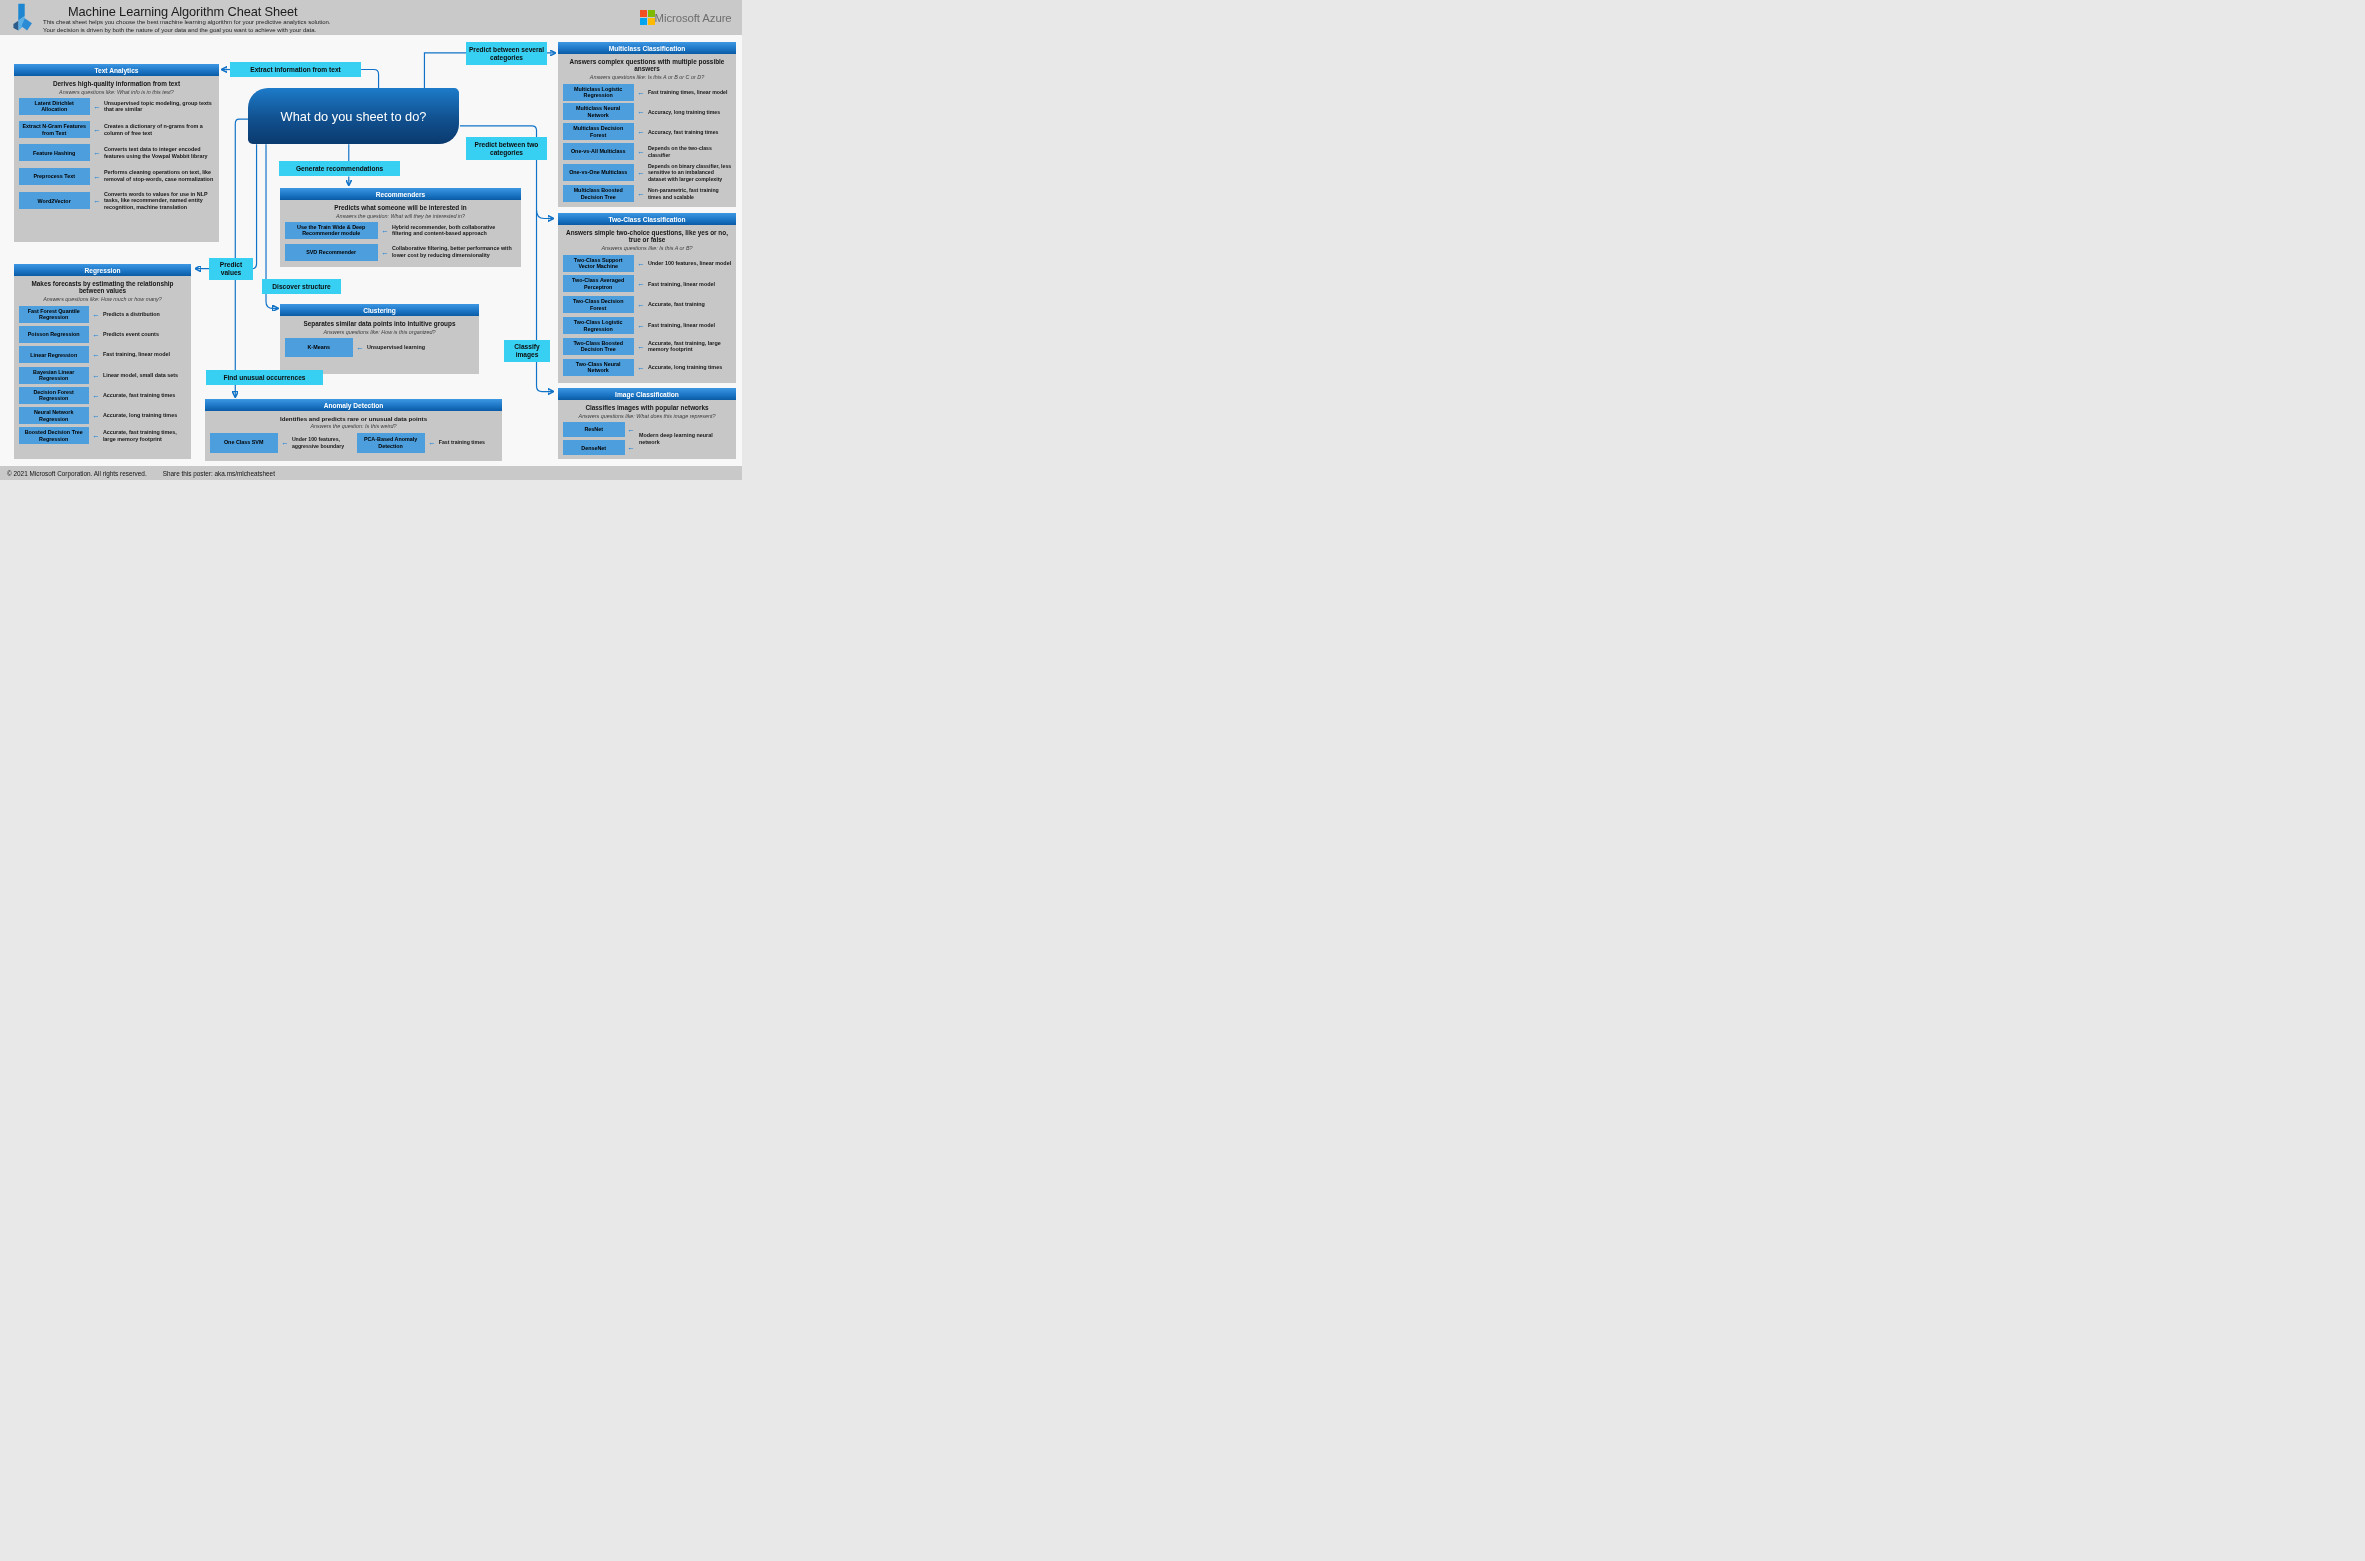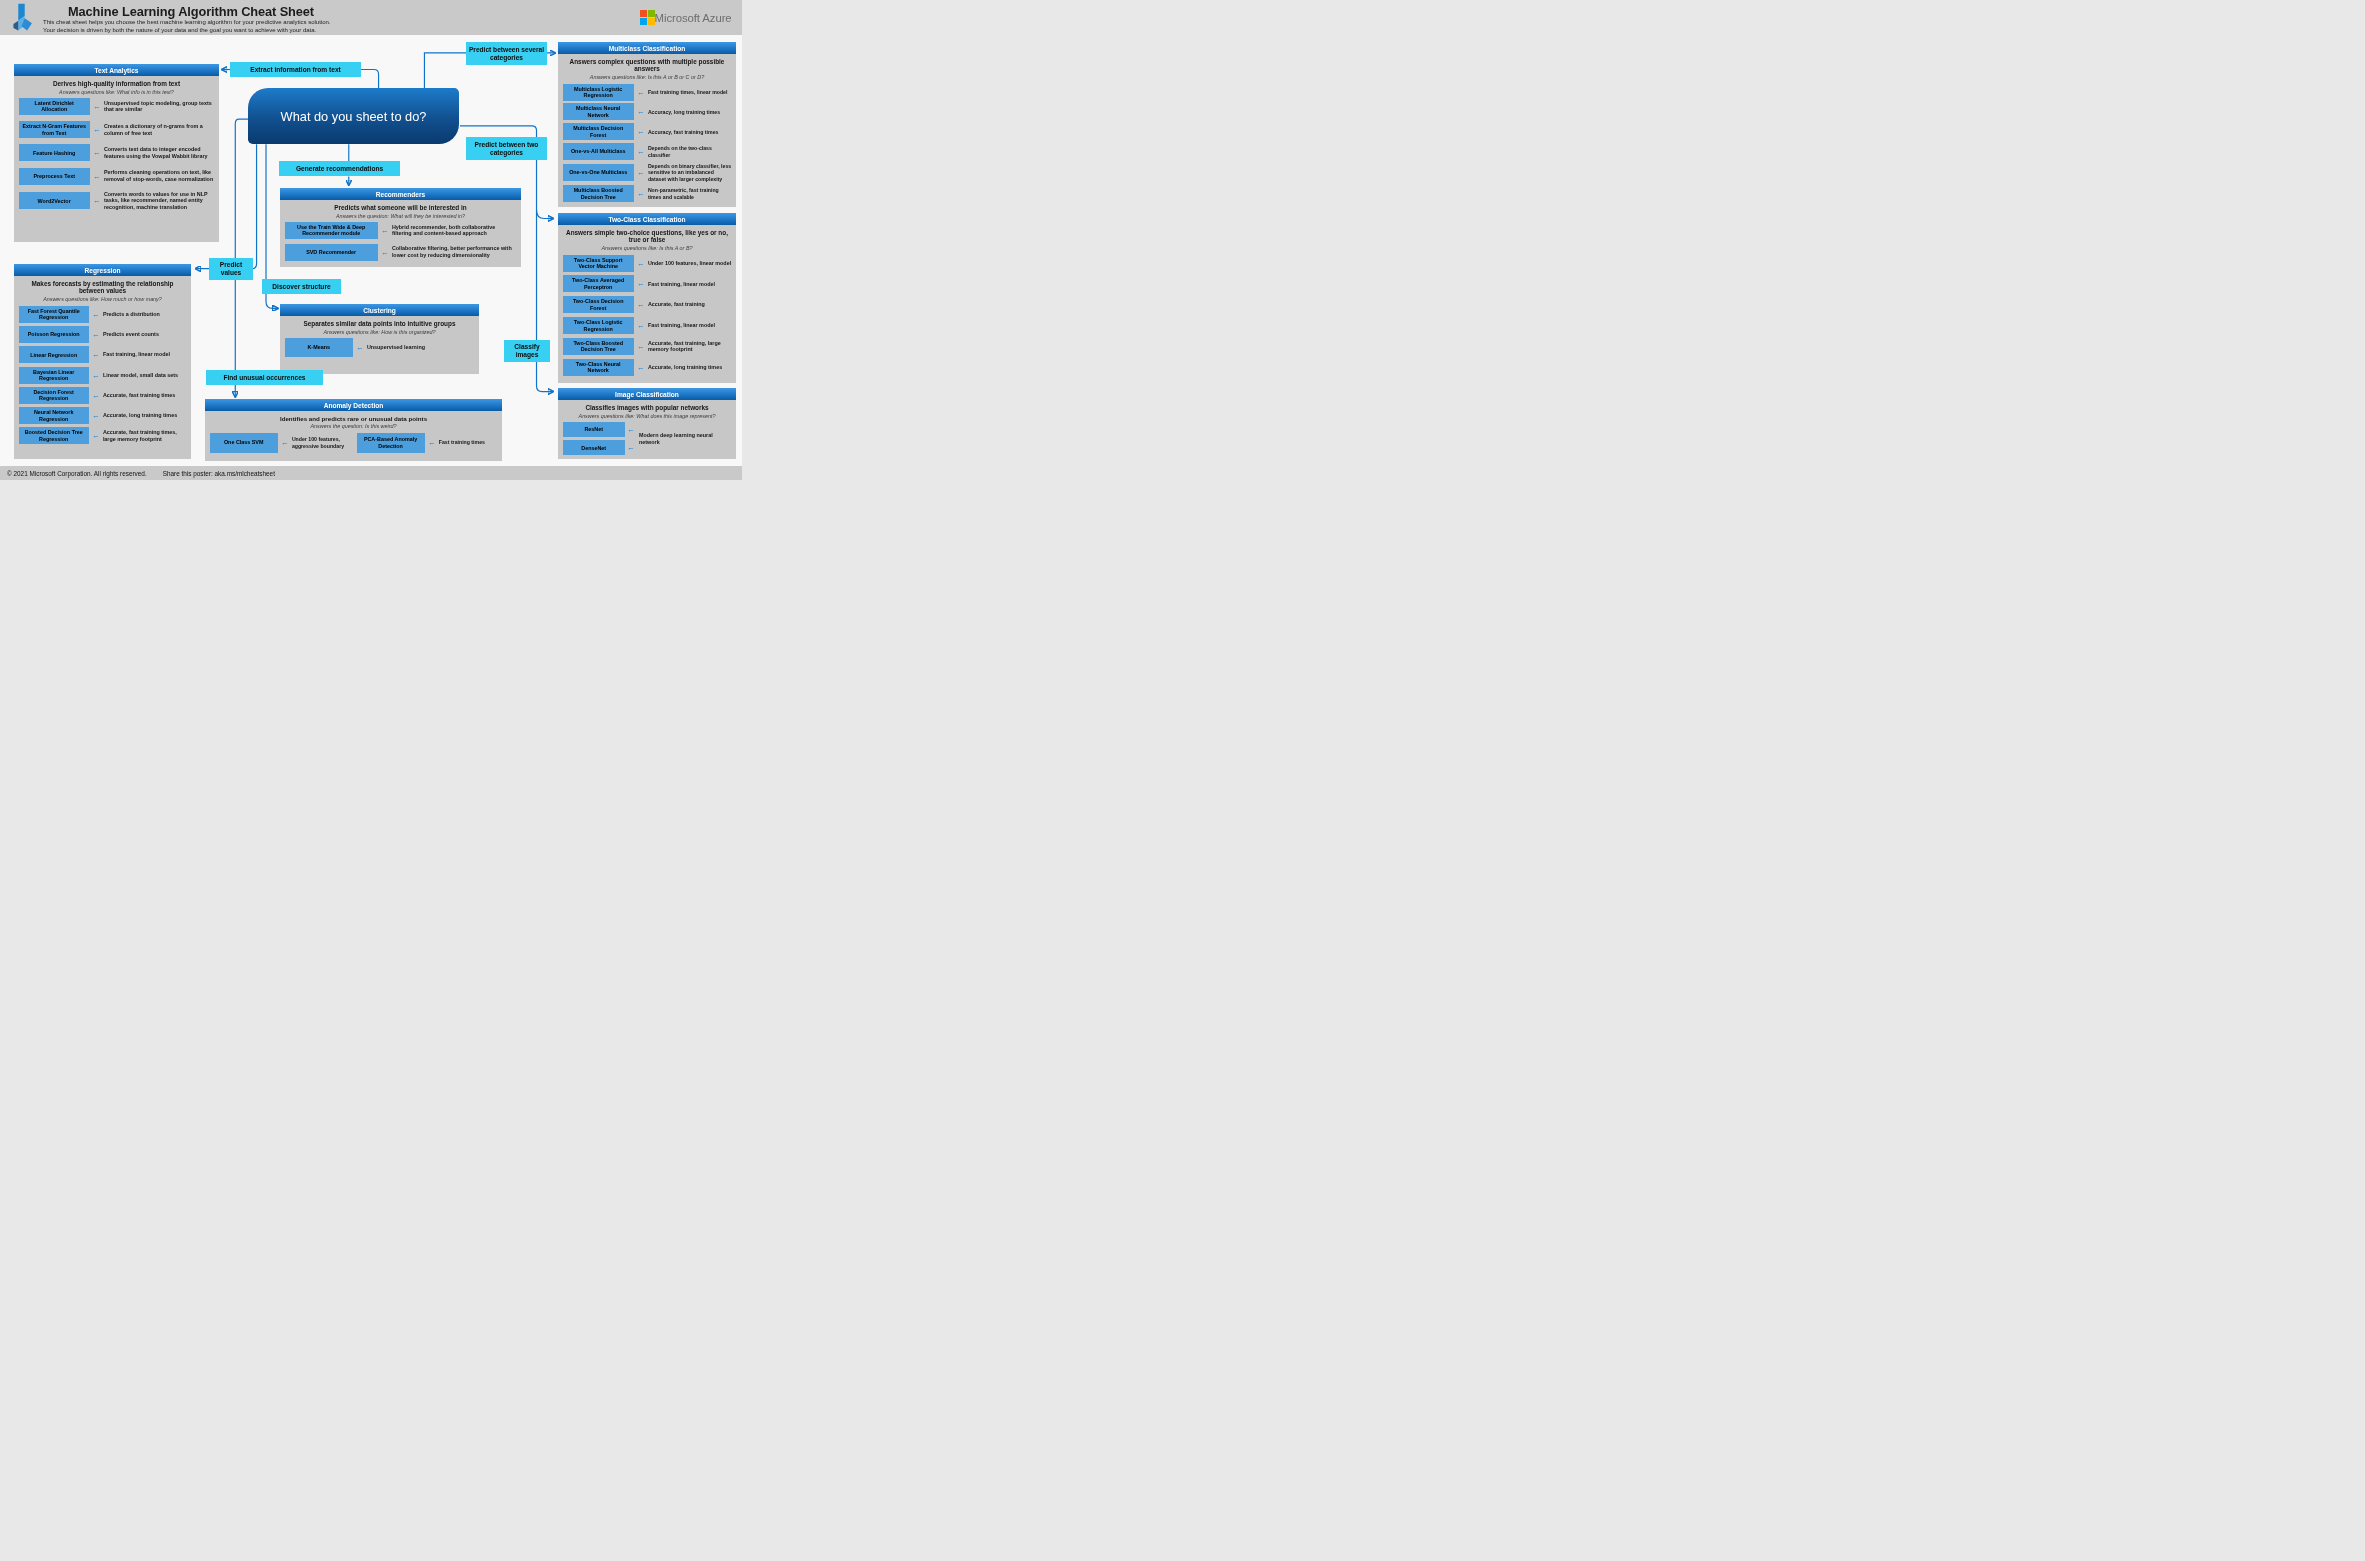--- a/index.html
+++ b/index.html
@@ -7,21 +7,21 @@
 
   
   #topbar{position:absolute;left:0;top:0;width:742px;height:35px;background:#c9c9c9;z-index:2;}
   #footbar{position:absolute;left:0;top:466px;width:742px;height:14px;background:#c9c9c9;z-index:2;
            display:flex;align-items:center;font-size:6.4px;color:#121212;}
   #footbar .copy{margin-left:7px;}
   #footbar .share{margin-left:16px;}
 
   #ml-logo{position:absolute;left:9.5px;top:3.3px;}
   #title-block{position:absolute;left:43px;top:3.8px;}
-  #page-title{font-size:12.8px;font-weight:700;color:#1c1c1c;letter-spacing:-0.1px;padding-left:25px;}
+  #page-title{font-size:12.8px;font-weight:400;color:#1c1c1c;letter-spacing:-0.1px;padding-left:25px;}
   .subtitle{font-size:6px;color:#222;line-height:1.3;}
   #ms-brand{position:absolute;right:10.4px;top:10.4px;display:flex;align-items:center;gap:0;}
   #ms-squares{display:grid;grid-template-columns:7px 7px;grid-template-rows:7px 7px;gap:0.9px;}
   #ms-squares i{display:block;}
   #ms-brand .brand-text{font-size:11.4px;color:#6f6e6e;letter-spacing:-0.1px;}
 
   
   #wires{position:absolute;left:0;top:0;z-index:1;}
   #wires path{stroke:#1173c8;stroke-width:2.5;fill:none;}
 

